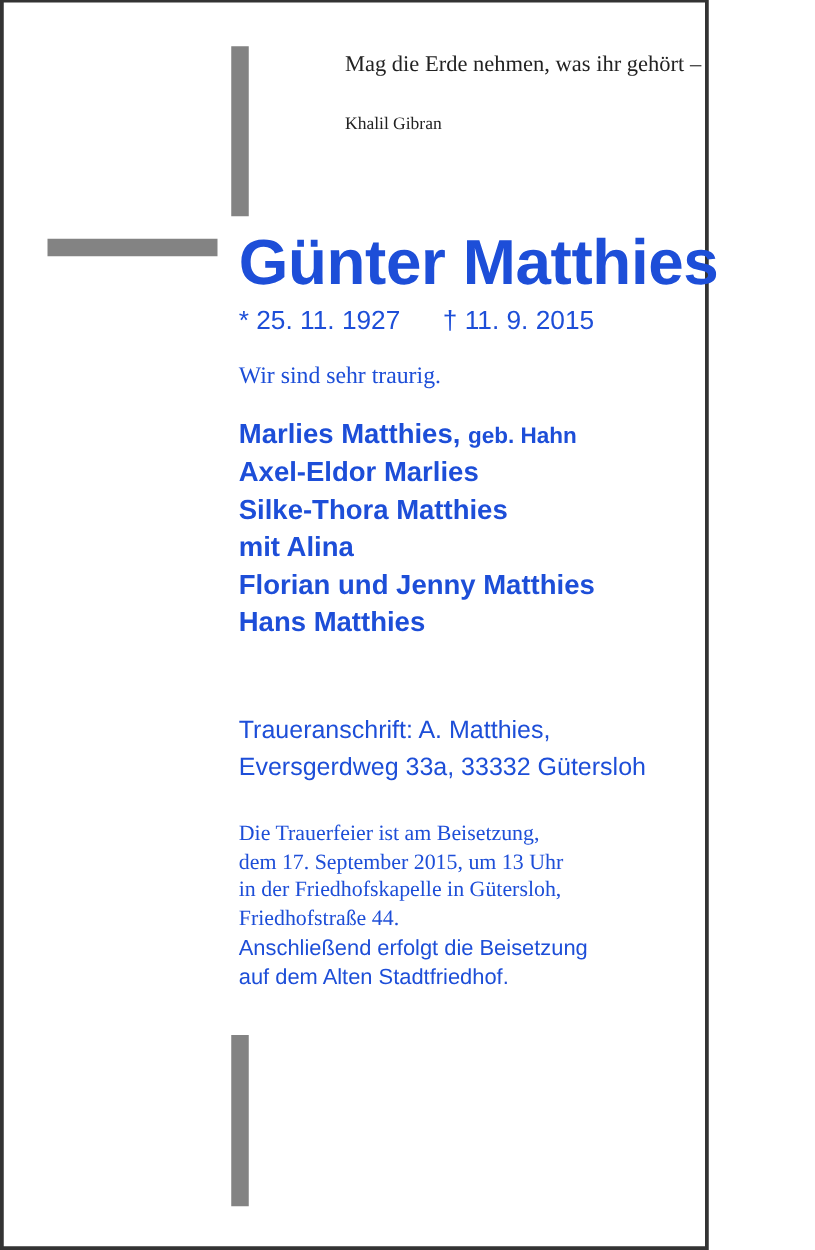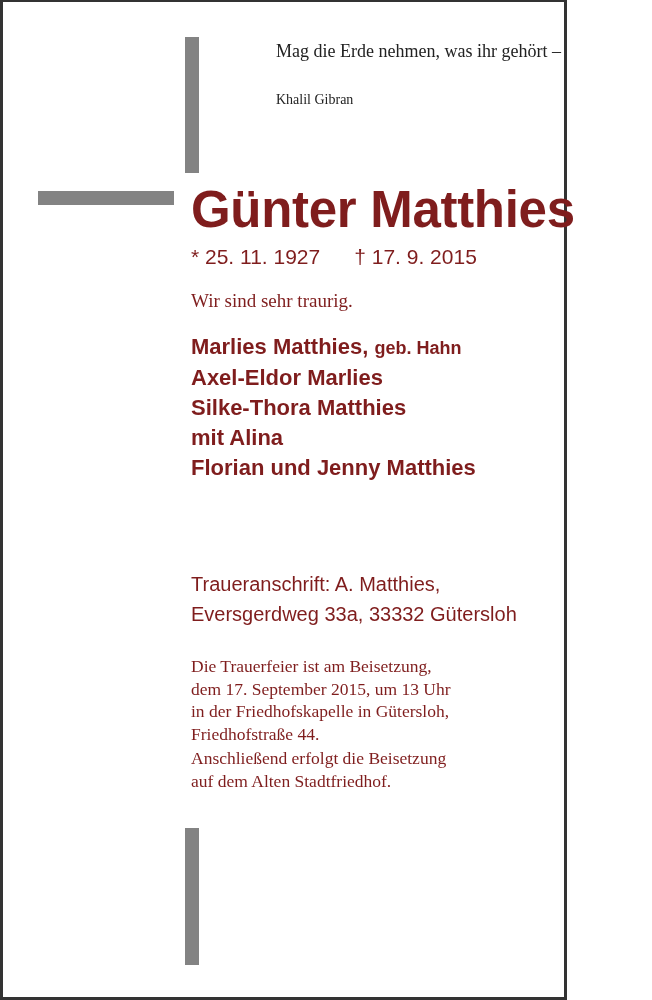--- a/index.html
+++ b/index.html
@@ -8,66 +8,67 @@
     position: absolute; left: 0; top: 0; width: 567px; height: 1000px;
     box-sizing: border-box;
     border-top: 2px solid #333333;
     border-left: 3px solid #333333;
     border-right: 3px solid #333333;
     border-bottom: 3px solid #333333;
     background: #ffffff;
   }
   .bar { position: absolute; background: #838383; }
   .txt {
-    position: absolute; left: 188px; color: #7f1d1d;
+    position: absolute; left: 188px; color: #1d4ed8;
     font-family: "Liberation Sans", "DejaVu Sans", sans-serif;
     white-space: nowrap; margin: 0;
   }
   .quote { left: 273px; font-family: "Liberation Serif", serif; color: #222; }
   .q1 { top: 36px; font-size: 18px; line-height: 26px; }
   .qa { top: 89px; font-size: 14px; line-height: 18px; }
   .name { top: 178px; font-size: 51px; line-height: 60px; letter-spacing: -0.3px; font-family: "Liberation Sans", sans-serif; }
   .dates { top: 241px; font-size: 21px; line-height: 28px; }
   .dates .gap { display: inline-block; width: 34px; }
   .sad { top: 286px; font-size: 19px; line-height: 26px; font-family: "Liberation Serif", serif; }
   .family { top: 330px; font-size: 22px; line-height: 30px; font-weight: bold; }
   .family .geb { font-size: 18px; }
   .address { top: 567px; font-size: 20px; line-height: 30px; }
   .ceremony { top: 653px; font-size: 17.5px; line-height: 22.5px; font-family: "Liberation Serif", serif; }
-  .burial { top: 745px; font-size: 17.5px; line-height: 22.5px; font-family: Liberation Serif, serif; }
+  .burial { top: 745px; font-size: 17.5px; line-height: 22.5px; font-family: Liberation Sans, sans-serif; }
   .line { display: block; }
 </style>
 </head>
 <body>
 
 <div class="frame">
 
   <div class="bar" style="left:182px; top:35px; width:14px; height:136px;"></div>
   <div class="bar" style="left:35px; top:189px; width:136px; height:14px;"></div>
   <div class="bar" style="left:182px; top:826px; width:14px; height:137px;"></div>
 
   <div class="txt quote q1">
     <span class="line">Mag die Erde nehmen, was ihr gehört –</span>
   </div>
   <div class="txt quote qa">Khalil Gibran</div>
 
   <h1 class="txt name">Günter Matthies</h1>
 
   <div class="txt dates">
-    <span>* 25. 11. 1927</span><span class="gap"></span><span>† 17. 9. 2015</span>
+    <span>* 25. 11. 1927</span><span class="gap"></span><span>† 11. 9. 2015</span>
   </div>
 
   <div class="txt sad">Wir sind sehr traurig.</div>
 
   <div class="txt family">
     <span class="line"><span>Marlies Matthies,</span> <span class="geb">geb. Hahn</span></span>
     <span class="line">Axel-Eldor Marlies</span>
     <span class="line">Silke-Thora Matthies</span>
     <span class="line">mit Alina</span>
     <span class="line">Florian und Jenny Matthies</span>
+    <span class="line">Hans Matthies</span>
   </div>
 
   <div class="txt address">
     <span class="line">Traueranschrift: A. Matthies,</span>
     <span class="line">Eversgerdweg 33a, 33332 Gütersloh</span>
   </div>
 
   <div class="txt ceremony">
     <span class="line">Die Trauerfeier ist am Beisetzung,</span>
     <span class="line">dem 17. September 2015, um 13 Uhr</span>

